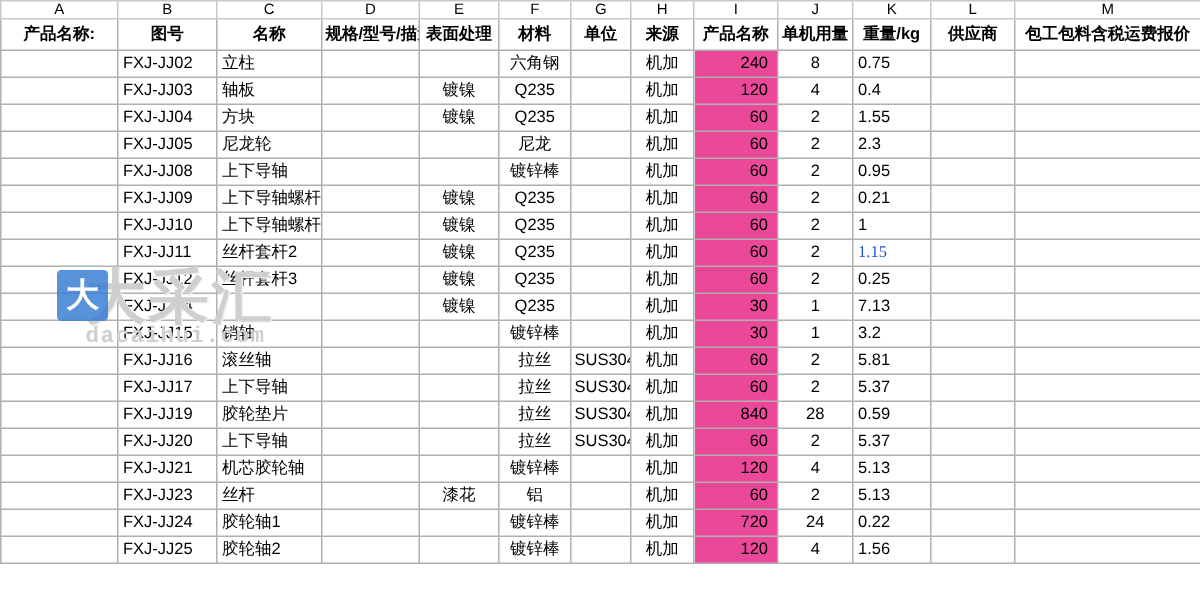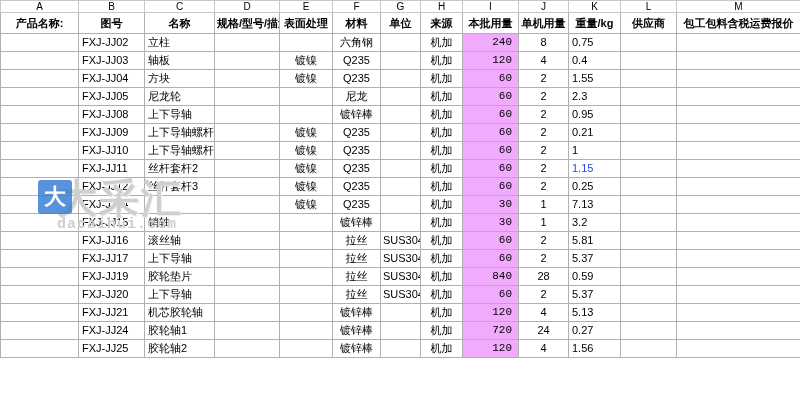--- a/index.html
+++ b/index.html
@@ -42,22 +42,22 @@
   }
   
   tr.fieldhdr td{
     text-align:center;
     font-weight:bold;
     font-size:11px;
     height:20px;
     line-height:20px;
     margin-left:31px;
   }
-  .hl{background:#f0abfc;font-weight:normal;font-family:Liberation Mono, monospace;}
-  .lnk{color:#1f4ed8;}
+  .hl{background:#ec4899;font-weight:normal;}
+  .lnk{color:#1f4ed8;font-family:Liberation Serif, serif;}
   .cell-left{text-align:left;padding-left:3px;}
   .cell-center{text-align:center;}
   .cell-right{text-align:right;padding-right:6px;}
   
   .watermark{
     position:absolute;
     left:38px;top:178px;
     pointer-events:none;
     user-select:none;
   }
@@ -138,21 +138,21 @@
       </tr>
       <tr class="fieldhdr">
         <td>产品名称:</td>
         <td>图号</td>
         <td>名称</td>
         <td>规格/型号/描述</td>
         <td>表面处理</td>
         <td>材料</td>
         <td>单位</td>
         <td>来源</td>
-        <td>本批用量</td>
+        <td>产品名称</td>
         <td>单机用量</td>
         <td>重量/kg</td>
         <td>供应商</td>
         <td>包工包料含税运费报价</td>
       </tr>
       <tr>
         <td class="cell-left"></td>
         <td class="cell-left">FXJ-JJ02</td>
         <td class="cell-left">立柱</td>
         <td class="cell-center"></td>
@@ -386,30 +386,45 @@
         <td class="cell-center"></td>
         <td class="cell-center">机加</td>
         <td class="hl cell-right">120</td>
         <td class="cell-center">4</td>
         <td class="cell-left">5.13</td>
         <td class="cell-center"></td>
         <td class="cell-center"></td>
       </tr>
       <tr>
         <td class="cell-left"></td>
+        <td class="cell-left">FXJ-JJ23</td>
+        <td class="cell-left">丝杆</td>
+        <td class="cell-center"></td>
+        <td class="cell-center">漆花</td>
+        <td class="cell-center">铝</td>
+        <td class="cell-center"></td>
+        <td class="cell-center">机加</td>
+        <td class="hl cell-right">60</td>
+        <td class="cell-center">2</td>
+        <td class="cell-left">5.13</td>
+        <td class="cell-center"></td>
+        <td class="cell-center"></td>
+      </tr>
+      <tr>
+        <td class="cell-left"></td>
         <td class="cell-left">FXJ-JJ24</td>
         <td class="cell-left">胶轮轴1</td>
         <td class="cell-center"></td>
         <td class="cell-center"></td>
         <td class="cell-center">镀锌棒</td>
         <td class="cell-center"></td>
         <td class="cell-center">机加</td>
         <td class="hl cell-right">720</td>
         <td class="cell-center">24</td>
-        <td class="cell-left">0.27</td>
+        <td class="cell-left">0.22</td>
         <td class="cell-center"></td>
         <td class="cell-center"></td>
       </tr>
       <tr>
         <td class="cell-left"></td>
         <td class="cell-left">FXJ-JJ25</td>
         <td class="cell-left">胶轮轴2</td>
         <td class="cell-center"></td>
         <td class="cell-center"></td>
         <td class="cell-center">镀锌棒</td>

